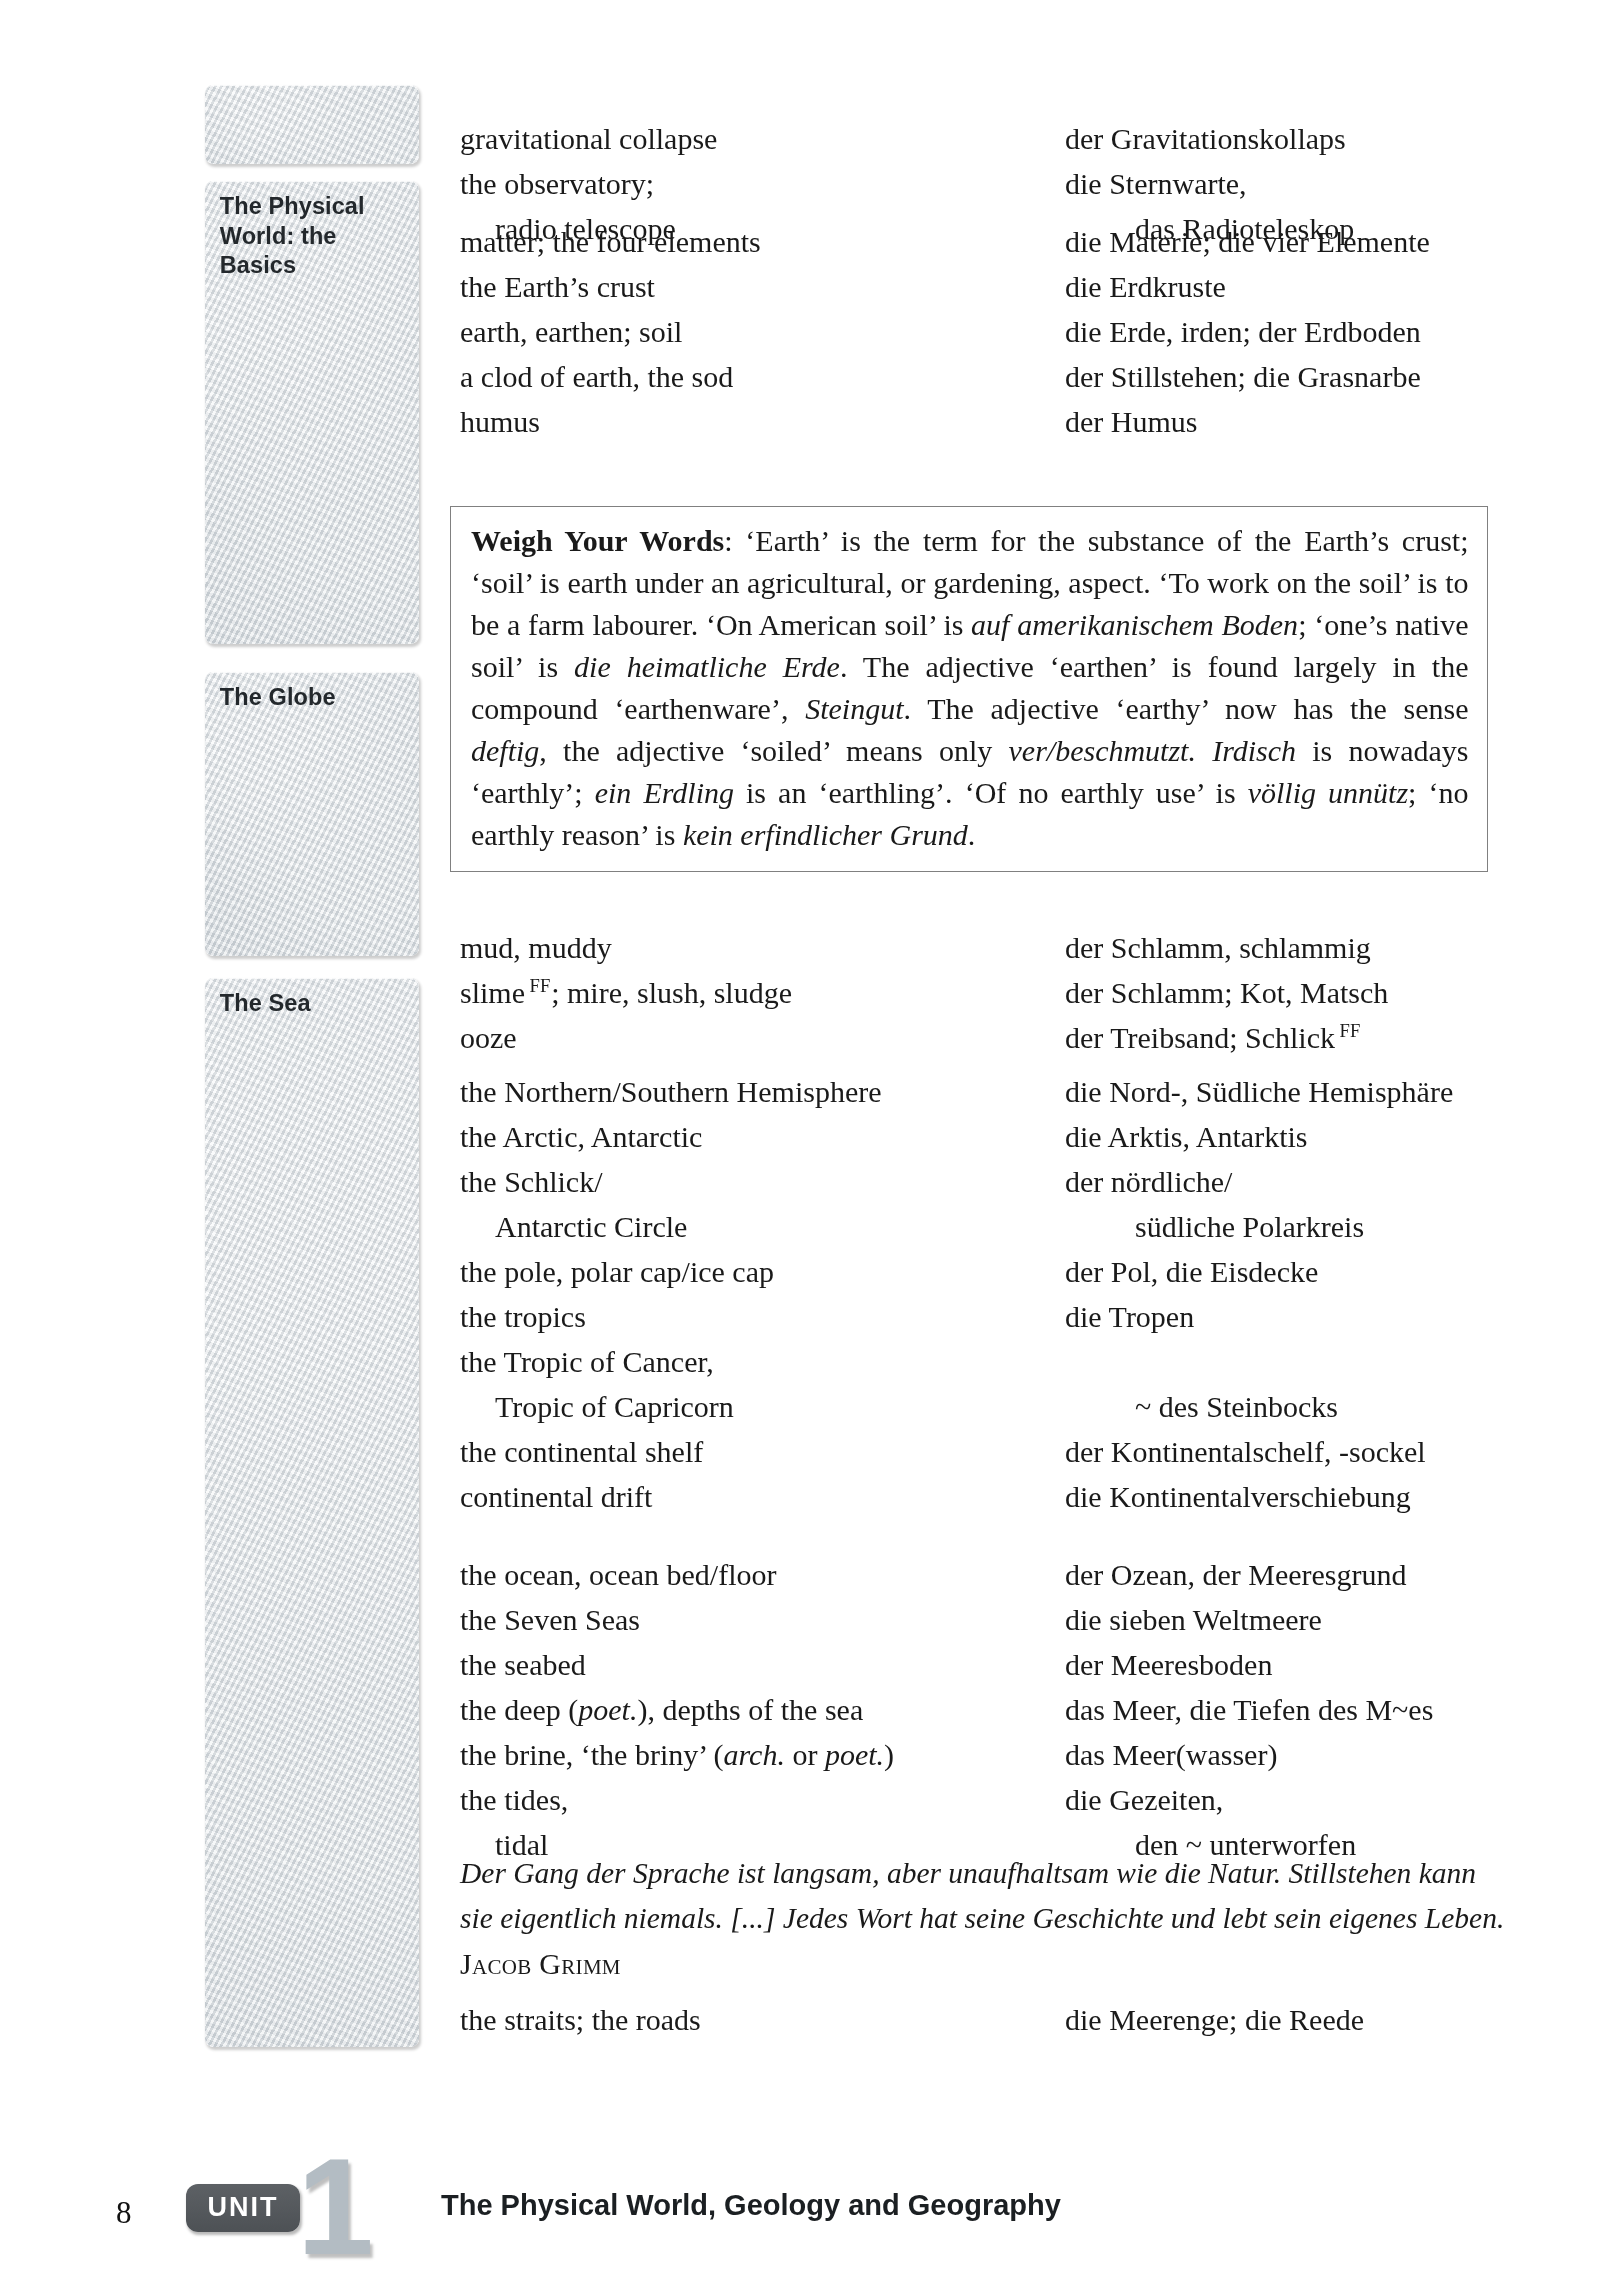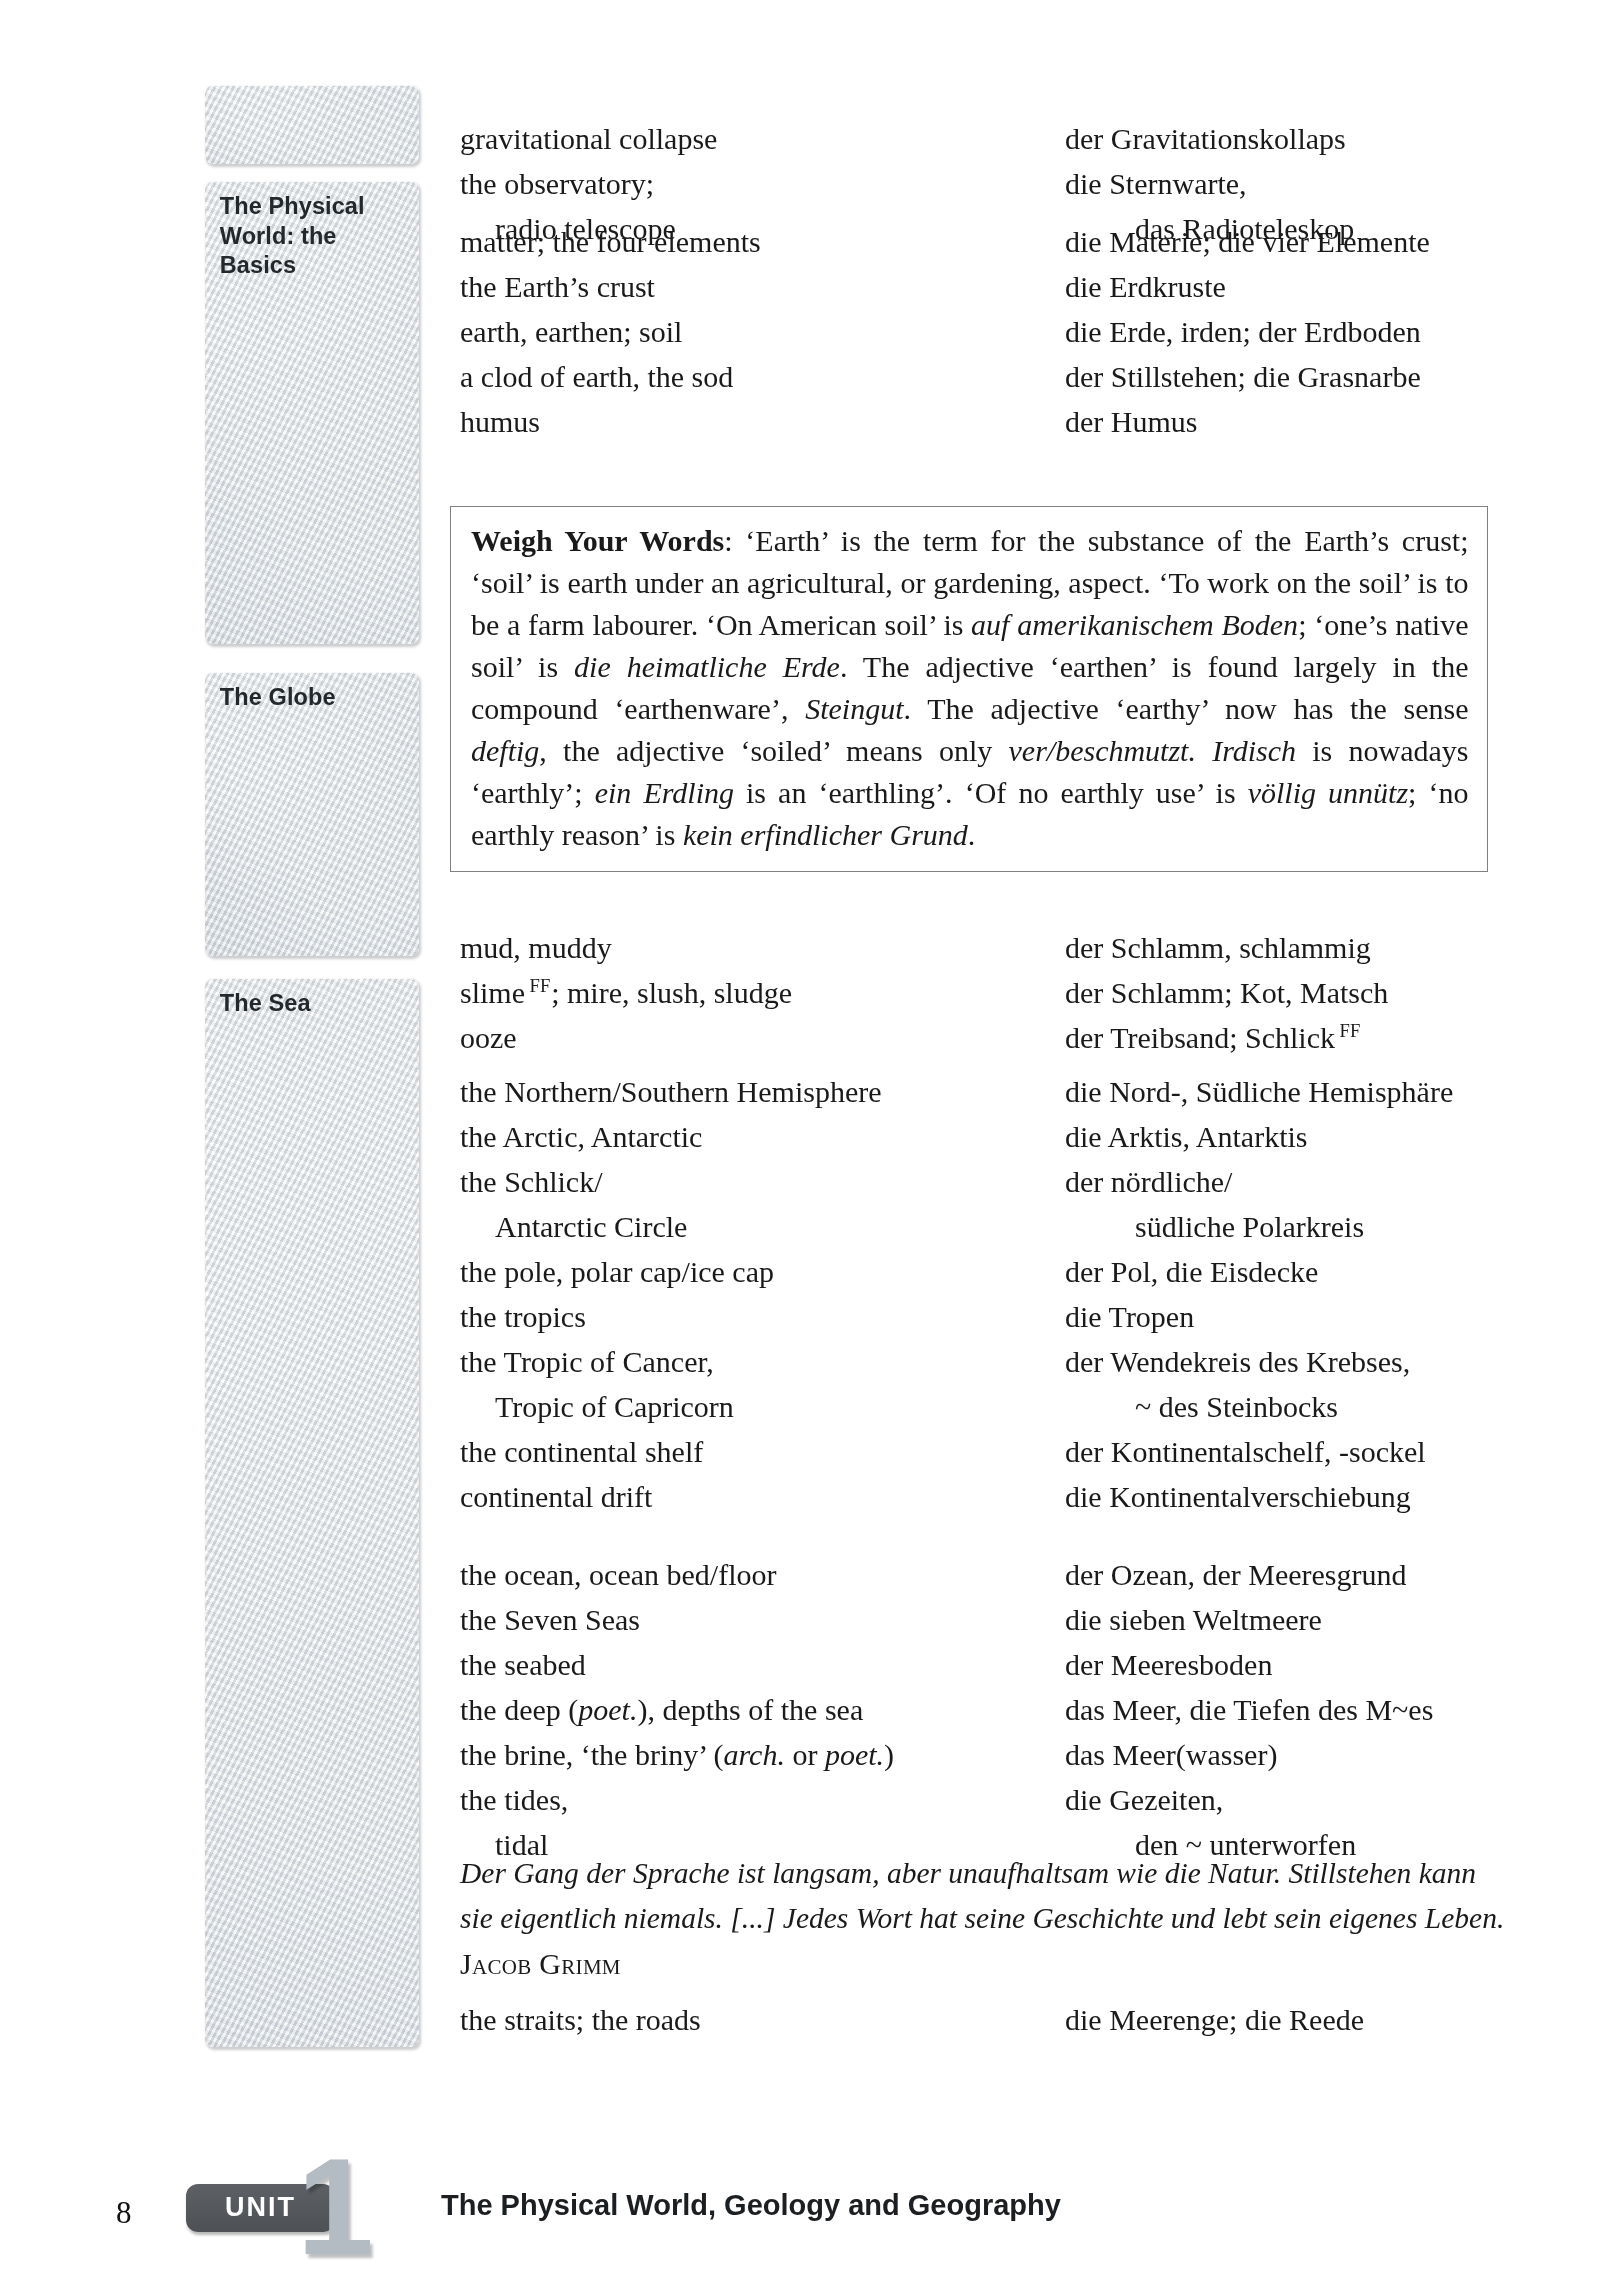--- a/index.html
+++ b/index.html
@@ -127,21 +127,20 @@
   }
   .unit-badge {
     position: absolute;
     left: 186px;
     top: 5.5px;
     width: 114px;
     height: 48px;
     border-radius: 12px;
     background: linear-gradient(180deg, #5d6165 0%, #4d5155 100%);
     box-shadow: 1.8px 2.8px 2.8px rgba(0,0,0,.28);
-    padding-left: 35px;
   }
   .unit-badge span {
     position: absolute;
     inset: 0;
     display: flex;
     align-items: center;
     justify-content: center;
     font-family: "Liberation Sans", "DejaVu Sans", sans-serif;
     font-weight: bold;
     font-size: 27px;
@@ -267,21 +266,20 @@
     <div class="row">
       <div class="col-en">the pole, polar cap/ice cap</div>
       <div class="col-de">der Pol, die Eisdecke</div>
     </div>
     <div class="row">
       <div class="col-en">the tropics</div>
       <div class="col-de">die Tropen</div>
     </div>
     <div class="row">
       <div class="col-en">the Tropic of Cancer,</div>
-      <div class="col-de">der Wendekreis des Krebses,</div>
     </div>
     <div class="row">
       <div class="col-en indent">Tropic of Capricorn</div>
       <div class="col-de indent">~ des Steinbocks</div>
     </div>
     <div class="row">
       <div class="col-en">the continental shelf</div>
       <div class="col-de">der Kontinentalschelf, -sockel</div>
     </div>
     <div class="row">

